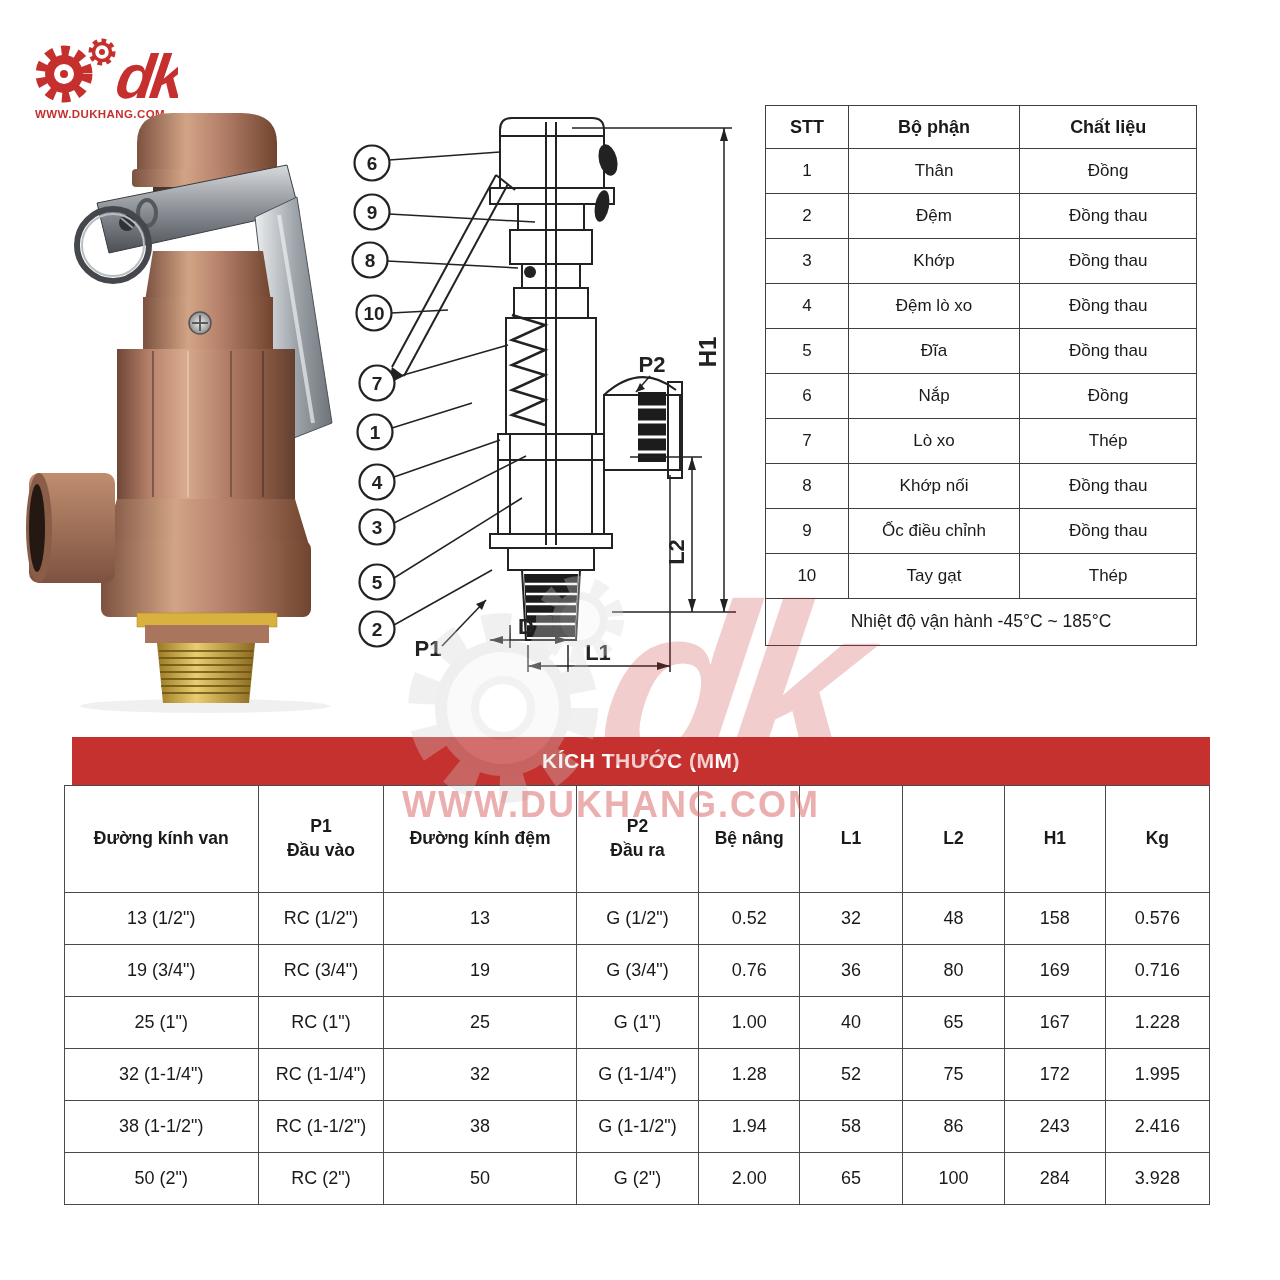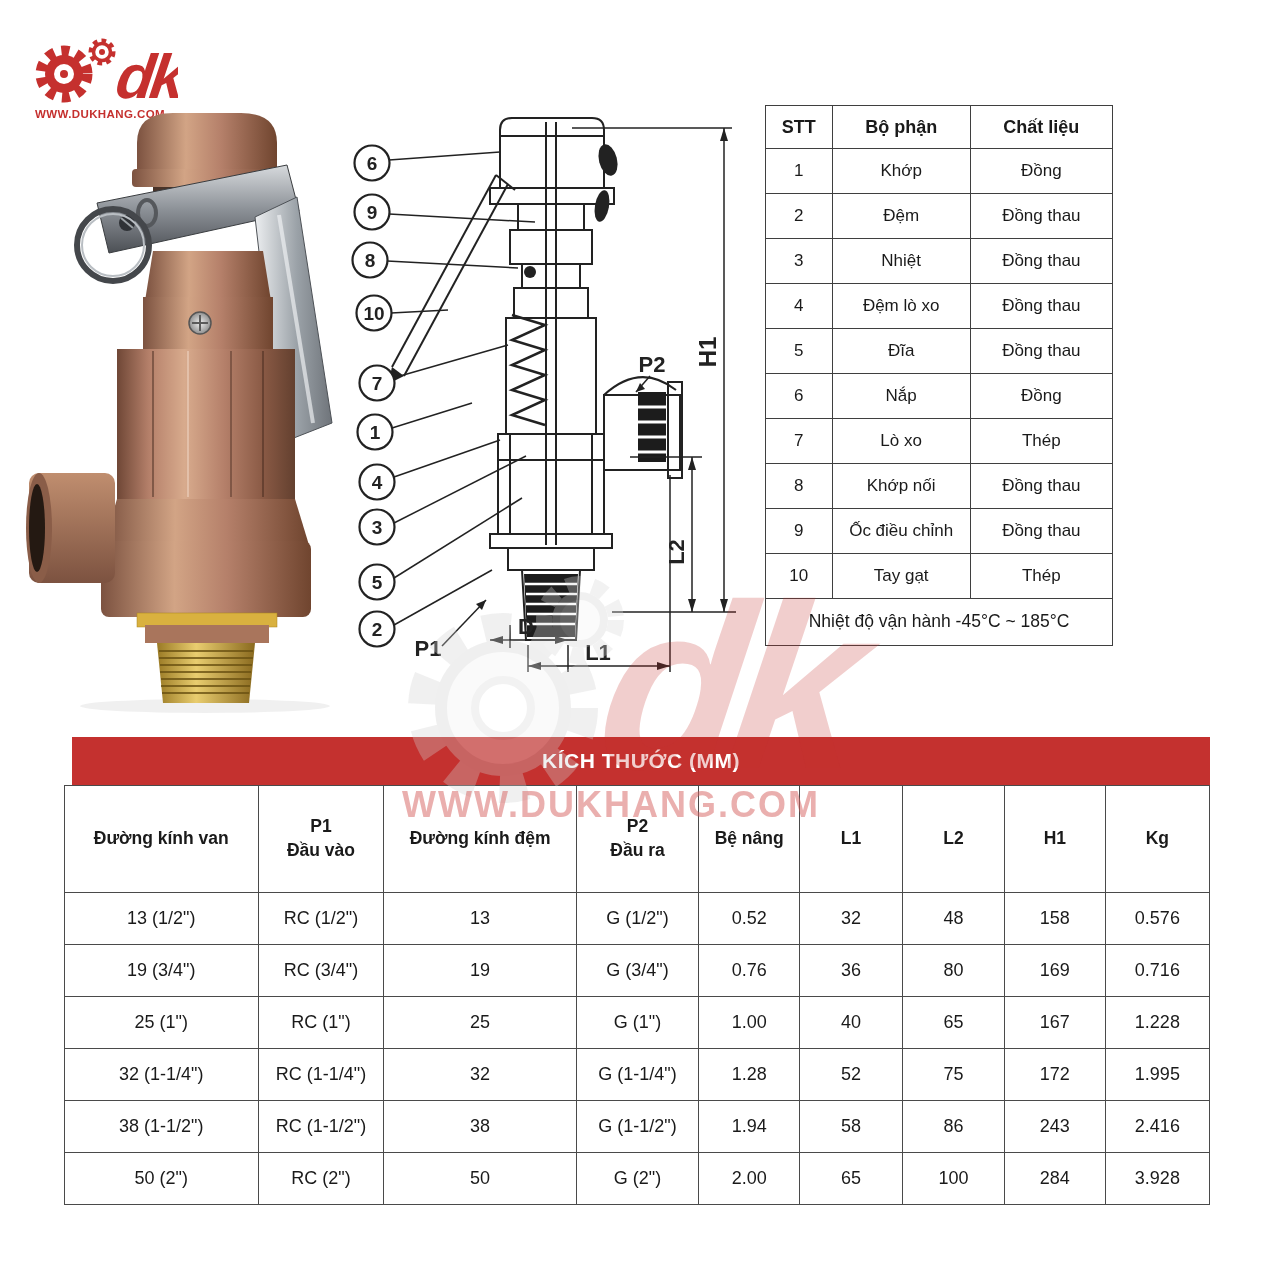--- a/index.html
+++ b/index.html
@@ -7,21 +7,21 @@
     position:relative;width:1280px;height:1280px;background:#fff;overflow:hidden;
     font-family:"Liberation Sans","DejaVu Sans",sans-serif;color:#1a1a1a;
   }
   
   .logo{position:absolute;left:22px;top:20px;width:156px;text-align:center;z-index:2;}
   .logo-url{margin-top:-2px;font-size:11.5px;font-weight:bold;color:#c5302e;letter-spacing:.4px;}
   
   .photo{position:absolute;left:25px;top:105px;z-index:2;}
   .drawing{position:absolute;left:340px;top:100px;z-index:2;}
   
-  .parts-wrap{position:absolute;left:765px;top:105px;width:348px;z-index:2;}
+  .parts-wrap{position:absolute;left:765px;top:105px;width:432px;z-index:2;}
   table.parts{width:100%;border-collapse:collapse;table-layout:fixed;background:transparent;}
   table.parts th,table.parts td{
     border:1.5px solid #3f3f3f;text-align:center;vertical-align:middle;
     font-size:17px;padding:0 4px;line-height:1.25;
   }
   table.parts th{height:42px;font-weight:bold;font-size:18px;}
   table.parts td{height:44px;}
   table.parts td.foot{height:46px;font-size:17.5px;}
   
   .size-wrap{position:absolute;left:64px;top:737px;width:1146px;z-index:2;}
@@ -298,31 +298,31 @@
       <thead>
         <tr>
           <th>STT</th>
           <th>Bộ phận</th>
           <th>Chất liệu</th>
         </tr>
       </thead>
       <tbody>
           <tr>
             <td>1</td>
-            <td>Khớp</td>
+            <td>Thân</td>
             <td>Đồng</td>
           </tr>
           <tr>
             <td>2</td>
             <td>Đệm</td>
             <td>Đồng thau</td>
           </tr>
           <tr>
             <td>3</td>
-            <td>Nhiệt</td>
+            <td>Khớp</td>
             <td>Đồng thau</td>
           </tr>
           <tr>
             <td>4</td>
             <td>Đệm lò xo</td>
             <td>Đồng thau</td>
           </tr>
           <tr>
             <td>5</td>
             <td>Đĩa</td>

